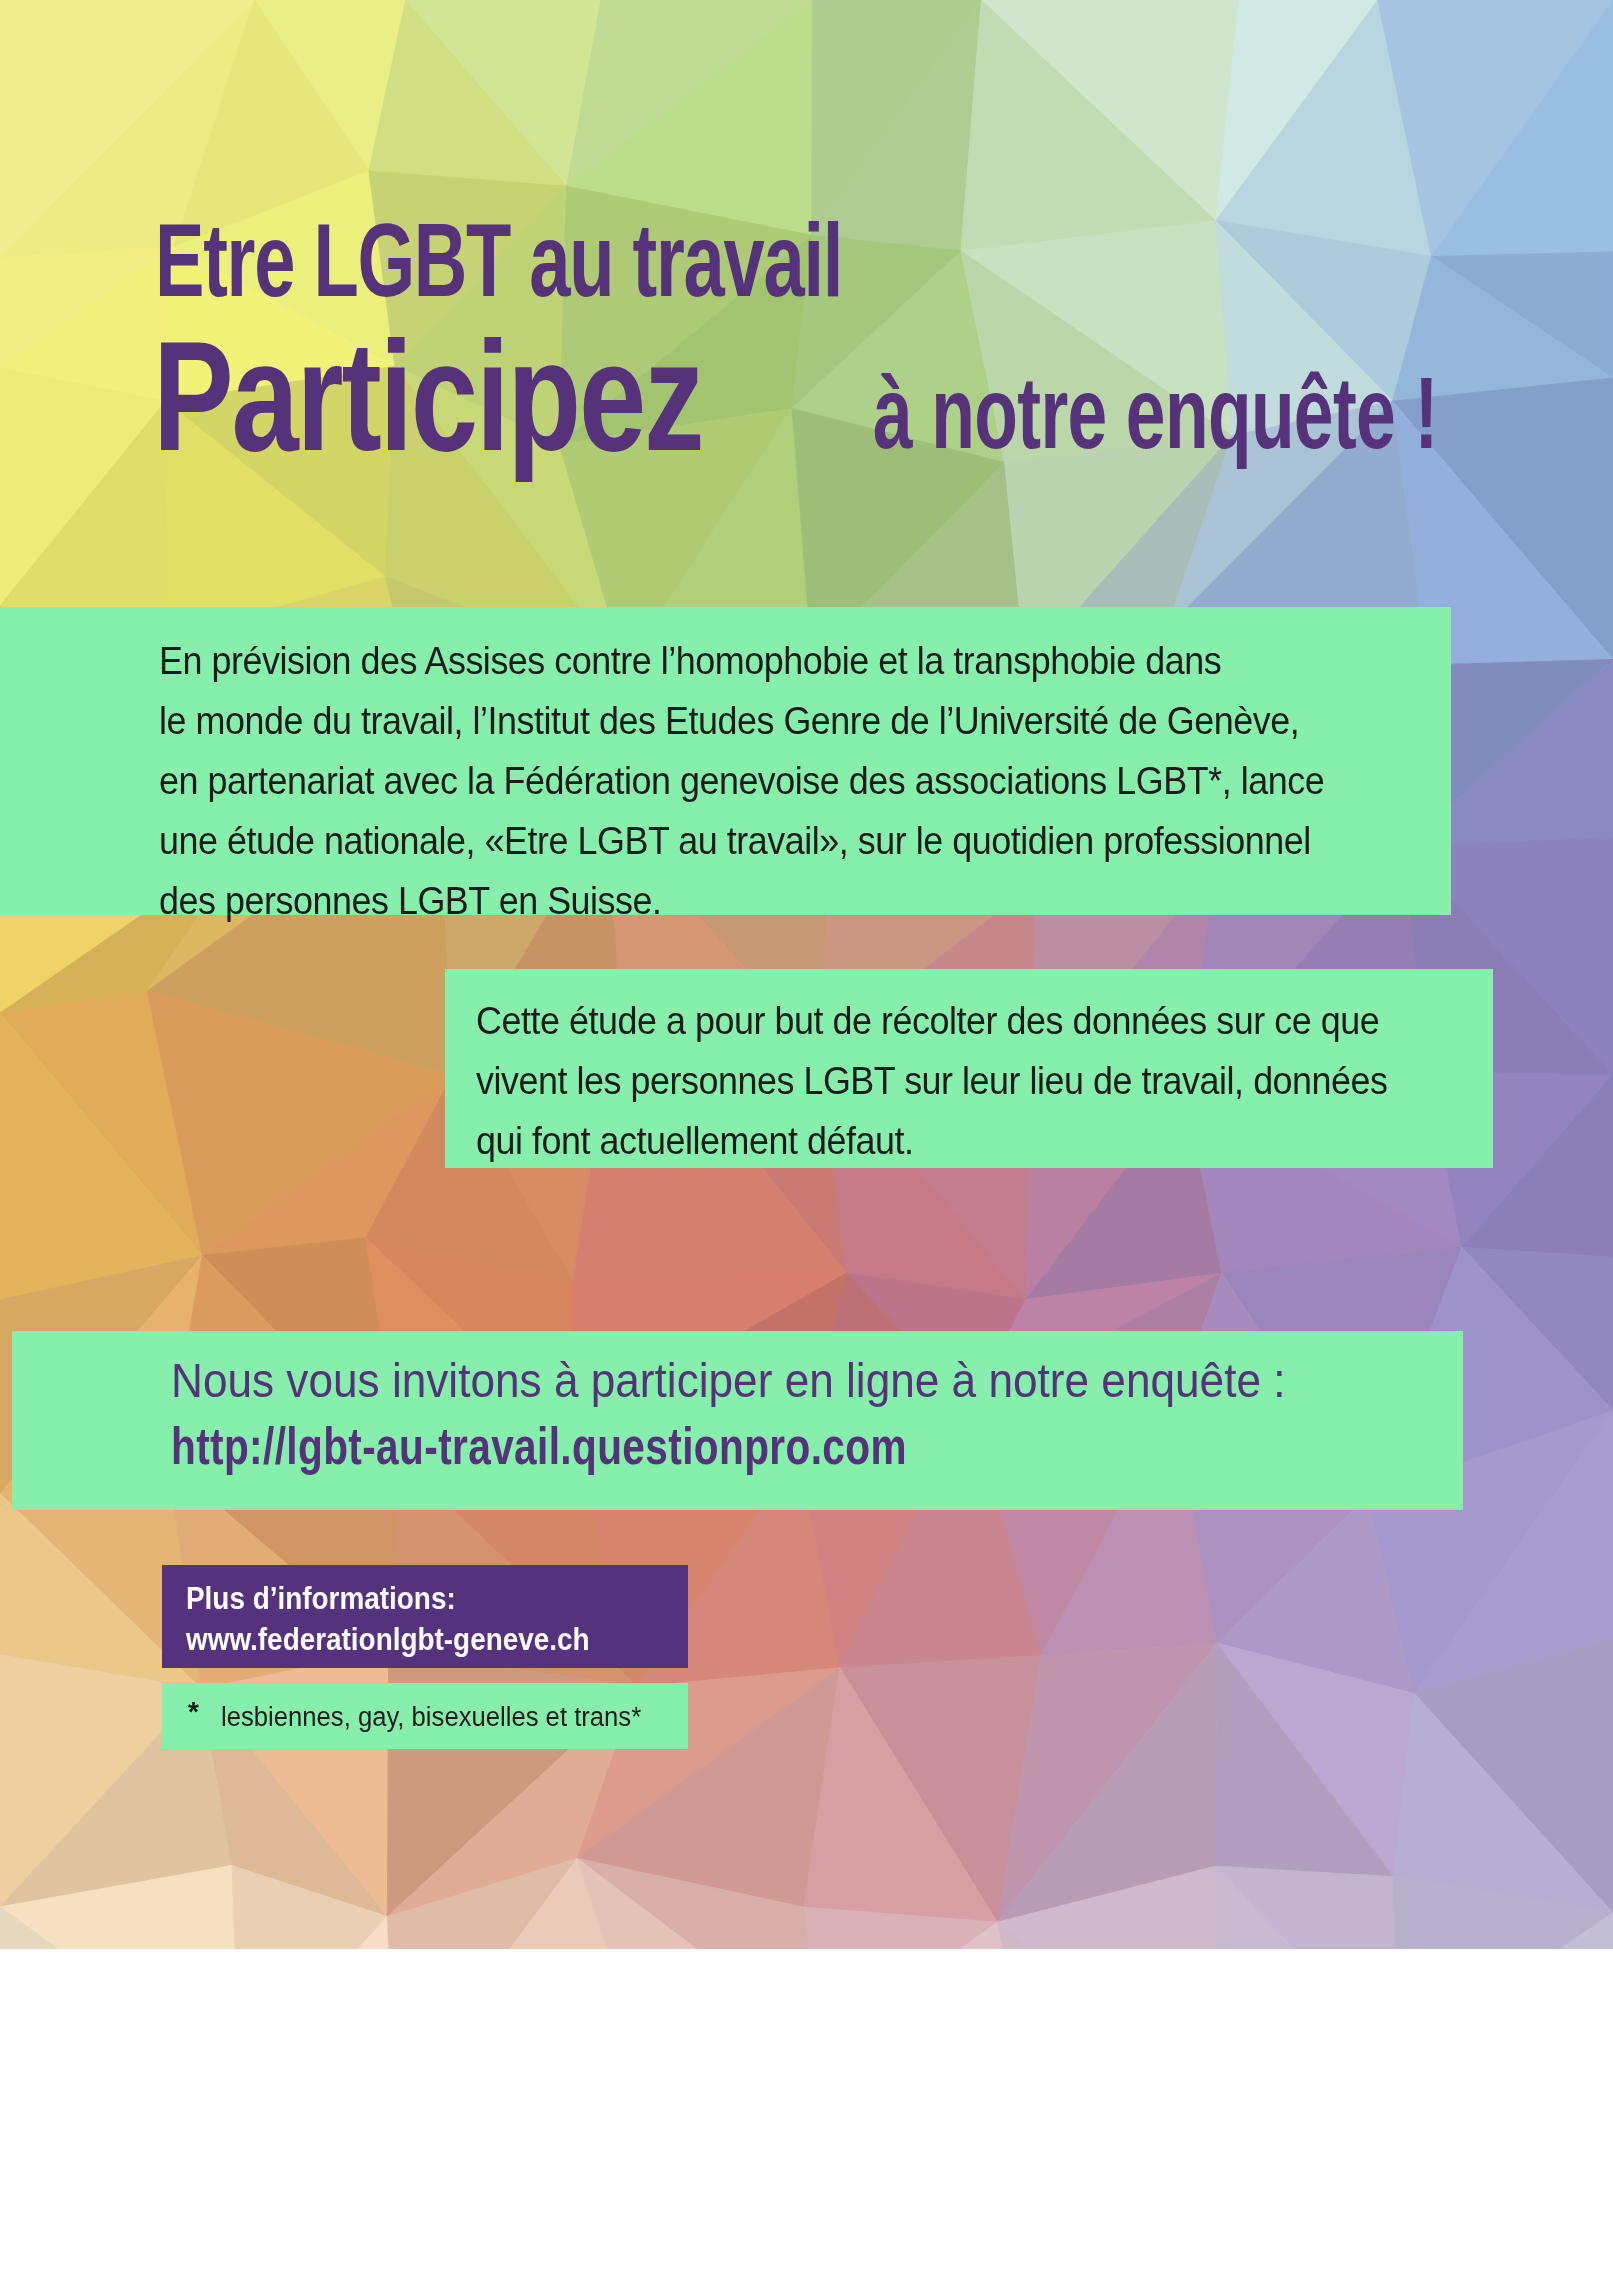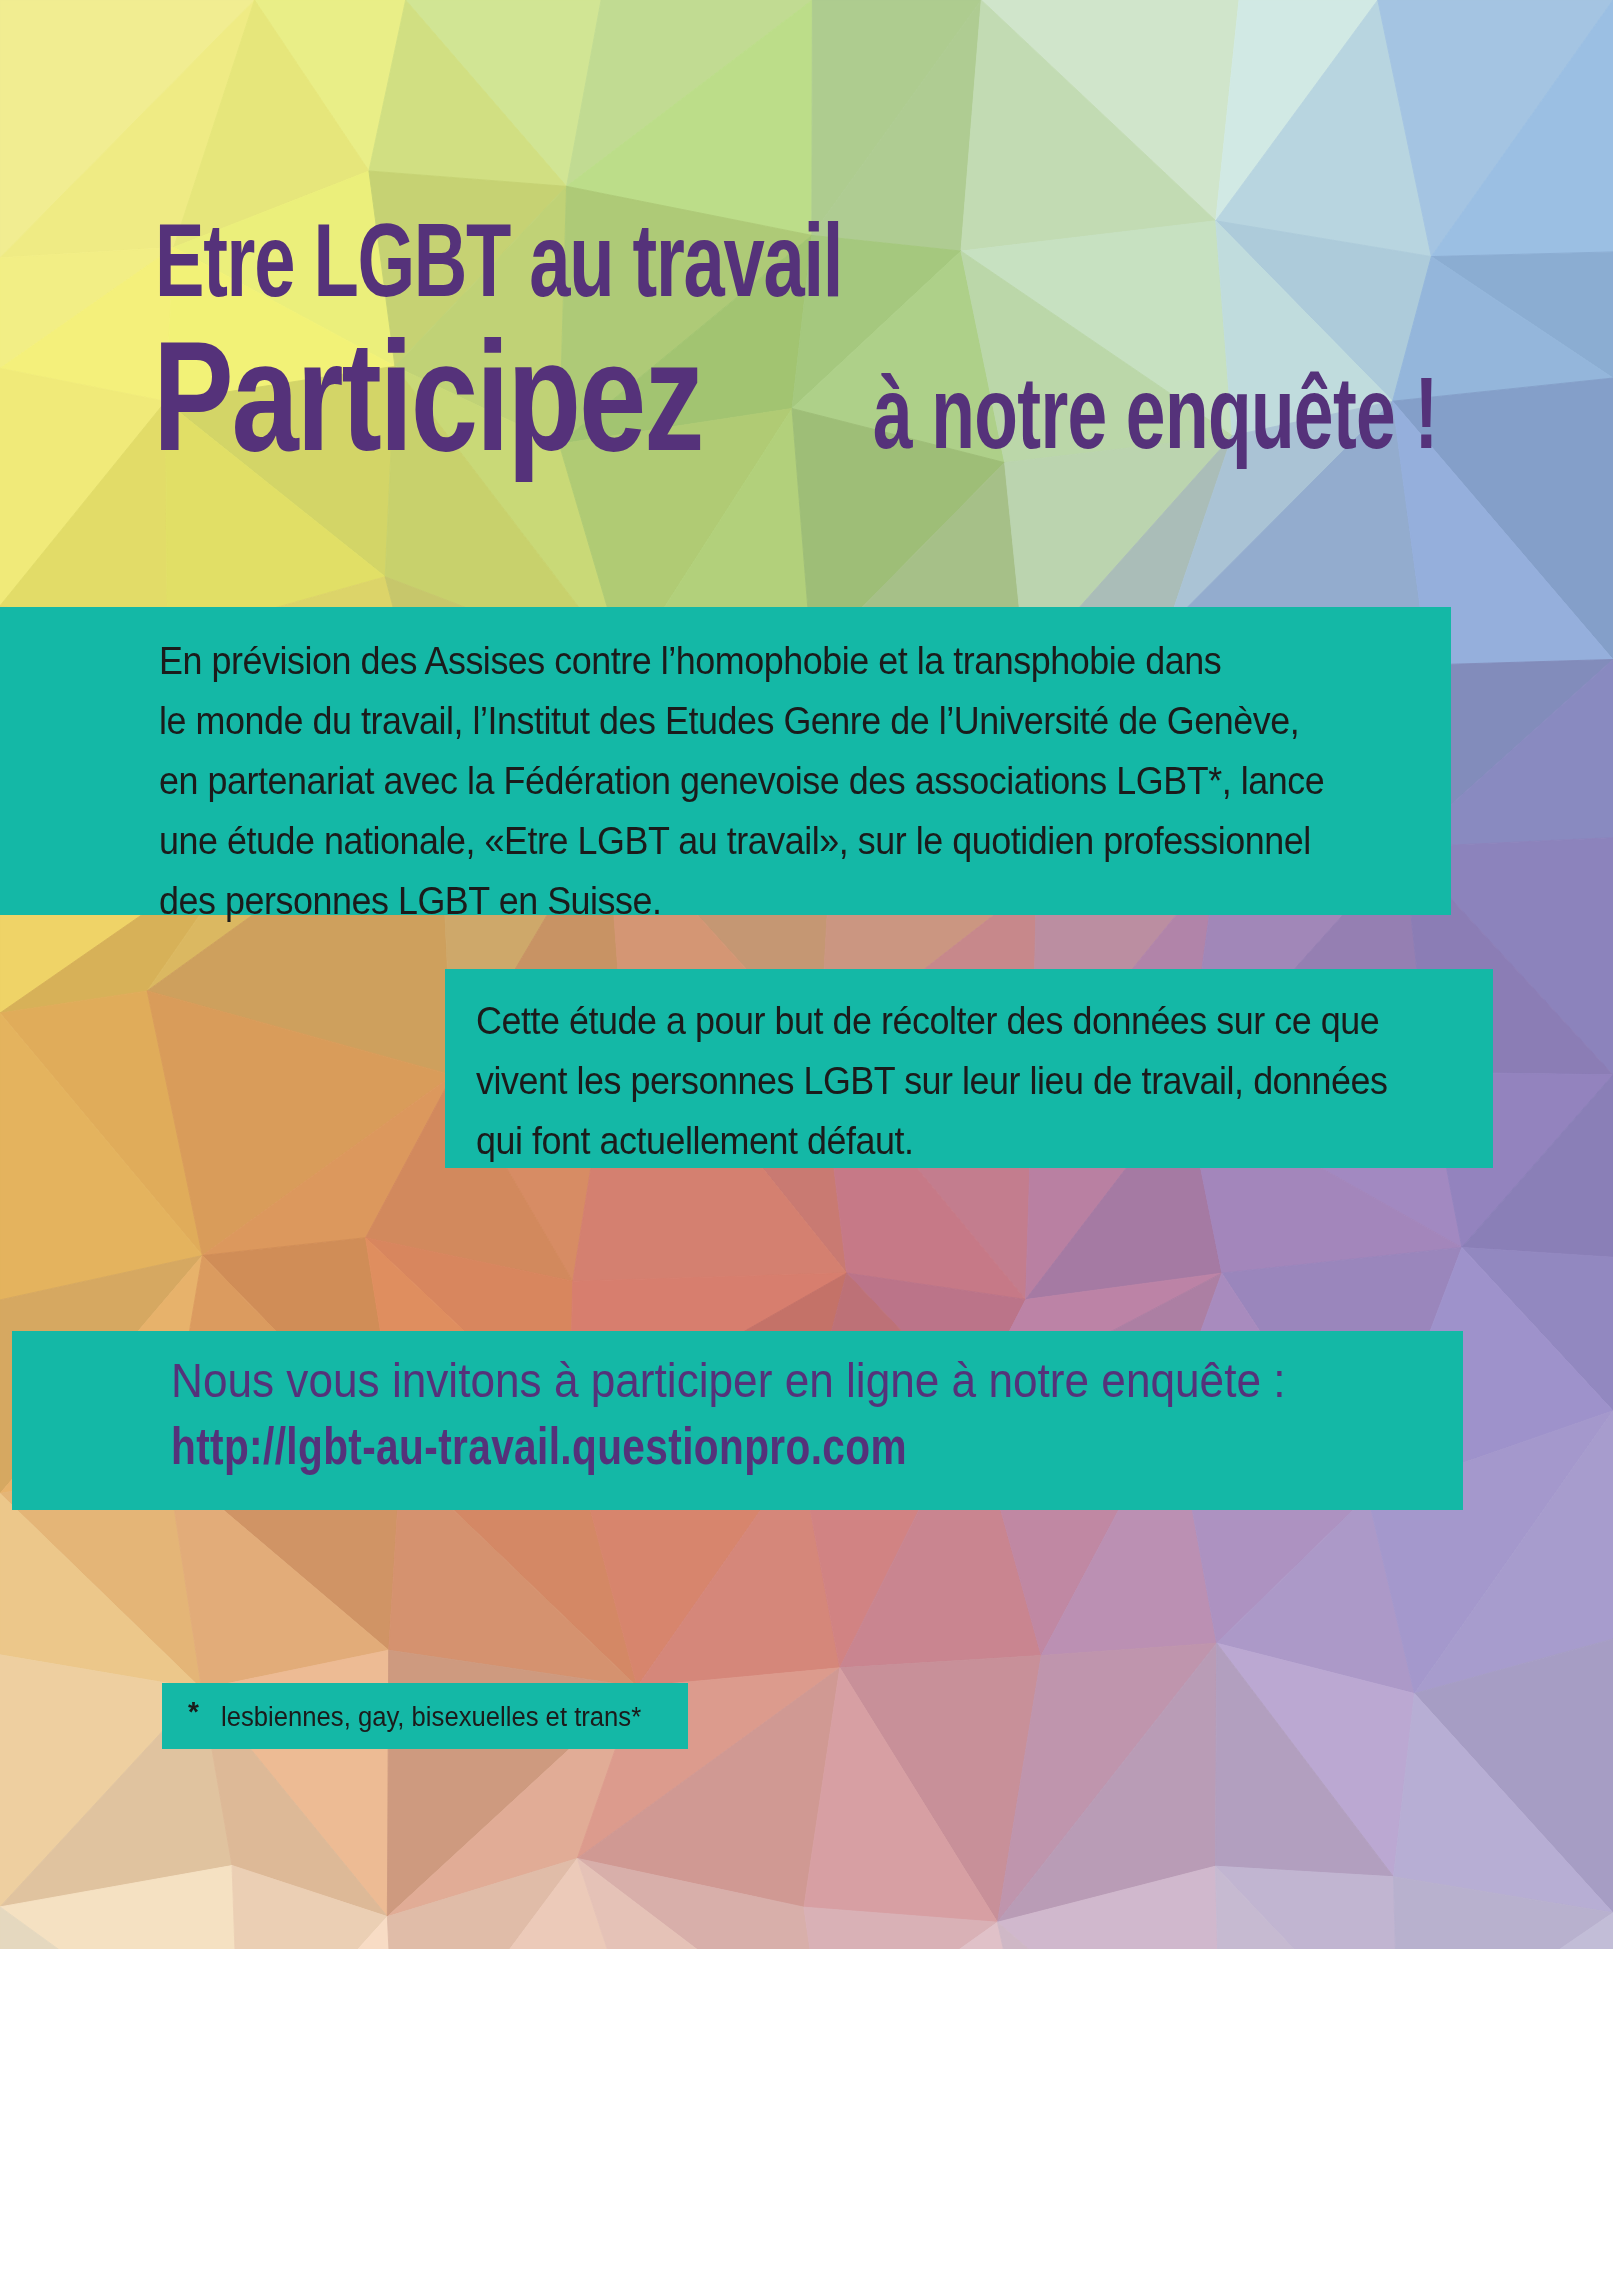--- a/index.html
+++ b/index.html
@@ -3,21 +3,21 @@
 <meta charset="utf-8">
 <style>
   html,body{margin:0;padding:0;background:#888;}
   #poster{
     position:relative; width:1613px; height:2289px; overflow:hidden;
     font-family:"Liberation Sans","DejaVu Sans",sans-serif; background:#fff;
   }
   #mesh{position:absolute;left:0;top:0;width:1613px;height:2289px;display:block;}
   .abs{position:absolute;}
   .headline{color:#55327a;font-weight:bold;line-height:1;white-space:nowrap;transform-origin:left top;}
-  .whitebox{position:absolute;background:#14b8a6;}
+  .whitebox{position:absolute;background:#86efac;}
   .bodytext{color:#1b1b1b;font-size:39px;line-height:60px;white-space:nowrap;
             transform:scaleX(.92);transform-origin:left top;letter-spacing:-0.5px;}
   .purple{color:#55327a;}
   .infobox{position:absolute;background:#54327e;color:#ffffff;}
   .infoline{font-size:31px;font-weight:bold;line-height:41px;white-space:nowrap;
             transform:scaleX(.9);transform-origin:left top;}
   .footnote{color:#1b1b1b;white-space:nowrap;}
   #footer{position:absolute;left:0;top:1949px;width:1613px;height:340px;background:#ffffff;}
 </style>
 </head>
@@ -224,20 +224,26 @@
       <div class="bodytext">vivent les personnes LGBT sur leur lieu de travail, données</div>
       <div class="bodytext">qui font actuellement défaut.</div>
     </div>
   </div>
 
   <div class="whitebox" style="left:12px;top:1331px;width:1451px;height:179px;">
     <div class="abs purple" style="left:159px;top:26px;font-size:48px;line-height:1;white-space:nowrap;transform:scaleX(.92);transform-origin:left top;">Nous vous invitons à participer en ligne à notre enquête :</div>
     <div class="abs purple" style="left:159px;top:89px;font-size:52px;font-weight:bold;line-height:1;white-space:nowrap;transform:scaleX(.78);transform-origin:left top;letter-spacing:0.5px;">http://lgbt-au-travail.questionpro.com</div>
   </div>
 
+  <div class="infobox" style="left:162px;top:1565px;width:526px;height:103px;">
+    <div style="position:absolute;left:24px;top:13px;">
+      <div class="infoline">Plus d’informations:</div>
+      <div class="infoline">www.federationlgbt-geneve.ch</div>
+    </div>
+  </div>
 
   <div class="whitebox" style="left:162px;top:1683px;width:526px;height:66px;">
     <span class="abs footnote" style="left:26px;top:13px;font-size:28px;font-weight:bold;">*</span>
     <span class="abs footnote" style="left:59px;top:19.4px;font-size:27px;transform:scaleX(.95);transform-origin:left top;">lesbiennes, gay, bisexuelles et trans*</span>
   </div>
 
   <div id="footer">
 
     
 

